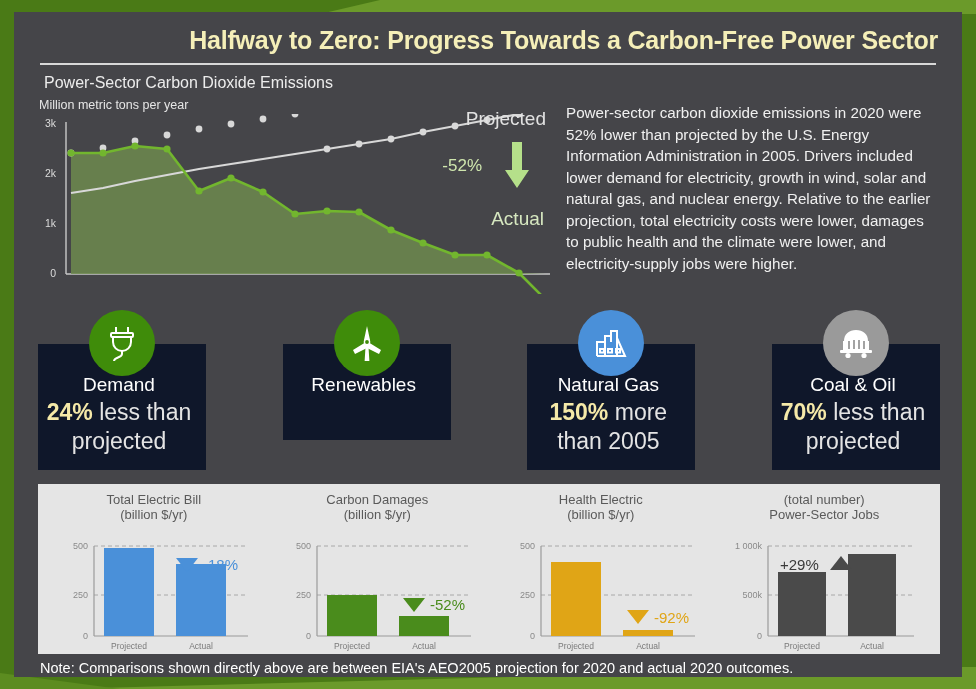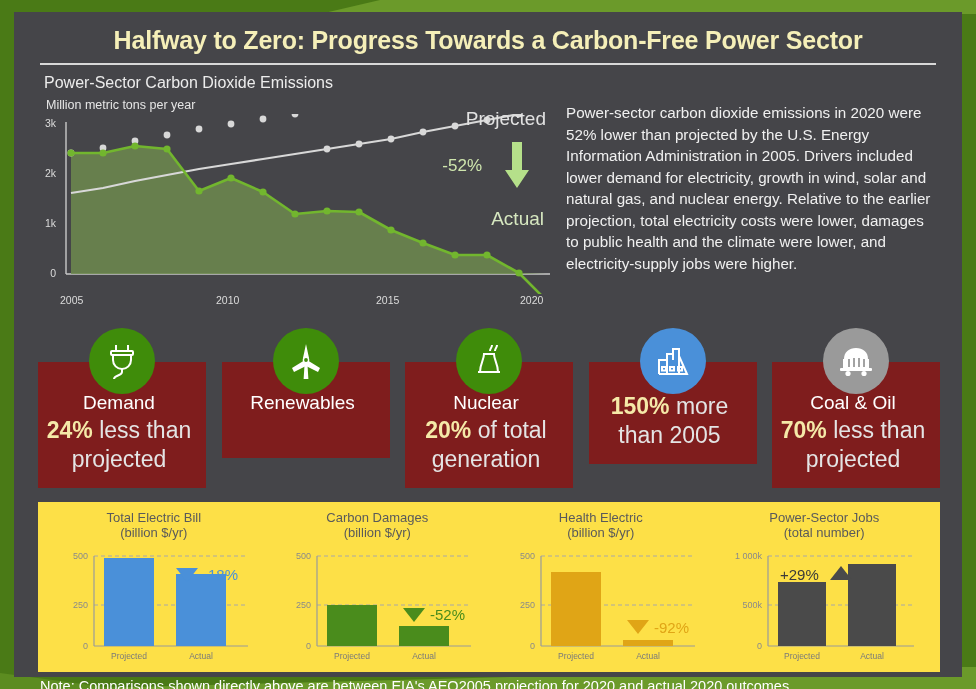--- a/index.html
+++ b/index.html
@@ -29,21 +29,21 @@
     width: 948px; height: 665px;
     background: #454549;
   }
 
   
   .header { padding: 14px 24px 0 24px; }
   .main-title {
     color: #f5efb8;
     font-size: 25px;
     font-weight: bold;
-    text-align: center;
+    text-align: right;
     letter-spacing: -0.2px;
     white-space: nowrap;
   }
   .title-rule {
     height: 2px; background: #d8d8d8;
     margin: 8px 2px 9px 2px;
   }
   .subtitle {
     color: #ececec;
     font-size: 16px;
@@ -52,21 +52,21 @@
 
   
   .top-section {
     display: flex;
     padding: 6px 22px 0 24px;
     gap: 8px;
   }
   .chart-block { width: 520px; position: relative; }
   .axis-caption {
     color: #e6e6e6; font-size: 12.5px;
-    margin-left: 8px; margin-bottom: 2px;
+    margin-left: 1px; margin-bottom: 2px;
   }
   .line-chart-wrap { position: relative; width: 516px; height: 180px; }
   .line-chart-wrap svg { display: block; }
   .lbl-projected {
     position: absolute; right: 8px; top: -6px;
     color: #e2e2e2; font-size: 19px;
   }
   .lbl-actual {
     position: absolute; right: 10px; top: 94px;
     color: #d6e7c0; font-size: 19px;
@@ -99,43 +99,43 @@
   }
   .card { position: relative; width: 168px; padding-top: 34px; }
   .card-icon {
     position: absolute; top: 0; left: 50%;
     transform: translateX(-50%);
     width: 66px; height: 66px; border-radius: 50%;
     display: flex; align-items: center; justify-content: center;
     z-index: 2;
   }
   .card-body {
-    background: #7f1d1d;
+    background: #0f172a;
     padding: 30px 12px 14px 6px;
     text-align: center;
     min-height: 96px;
   }
   .card-name { color: #ffffff; font-size: 19px; margin-bottom: 2px; }
   .card-stat { font-size: 23px; color: #e4e4e4; line-height: 1.25; }
   .card-stat b { color: #f5e9a8; font-weight: bold; }
 
   
   .bottom-panel {
     margin: 14px 22px 0 24px;
-    background: #fde047;
+    background: #e5e5e5;
     height: 170px;
     display: flex;
     padding: 8px 4px 4px 4px;
   }
   .mini { flex: 1; position: relative; padding: 0 2px; }
   .mini-title {
     text-align: center; color: #5a5a5a;
     font-size: 13px; line-height: 1.18;
   }
-  .mini-chart { position: relative; margin-top: 4px; }
+  .mini-chart { position: relative; margin-top: 12px; }
   .mini-chart svg { display: block; margin: 0 auto; }
 
   .note {
     color: #ffffff;
     font-size: 14.5px;
     padding: 6px 12px 0 26px;
   }
 </style>
 </head>
 <body>
@@ -215,26 +215,20 @@
         <div class="lbl-projected">Projected</div>
         <div class="lbl-actual">Actual</div>
         <div class="lbl-delta">-52%</div>
         <div class="down-arrow-big">
           <svg width="26" height="48" viewBox="0 0 26 48">
             <polygon points="8,0 18,0 18,28 25,28 13,46 1,28 8,28" fill="#b5e08a"></polygon>
           </svg>
         </div>
       </div>
 
-      <div class="xaxis-labels">
-        <span style="left:22px">2005</span>
-        <span style="left:178px">2010</span>
-        <span style="left:338px">2015</span>
-        <span style="left:482px">2020</span>
-      </div>
     </div>
 
     <div class="desc">Power-sector carbon dioxide emissions in 2020 were 52% lower than projected by the U.S. Energy Information Administration in 2005. Drivers included lower demand for electricity, growth in wind, solar and natural gas, and nuclear energy. Relative to the earlier projection, total electricity costs were lower, damages to public health and the climate were lower, and electricity-supply jobs were higher.</div>
   </div>
 
   <div class="cards">
 
     <div class="card">
       <div class="card-icon" style="background:#3f8c0a">
         <svg width="34" height="38" viewBox="0 0 34 38" fill="none" stroke="#ffffff" stroke-width="2">
@@ -262,49 +256,35 @@
             <circle cx="17" cy="19" r="2.6" fill="#3f8c0a" stroke="#ffffff" stroke-width="1.4"></circle>
             <path d="M15.6 22 h2.8 l1 16 h-4.8 z"></path>
           </g>
         </svg>
       </div>
       <div class="card-body">
         <div class="card-name">Renewables</div>
       </div>
     </div>
 
-    <div class="card">
-      <div class="card-icon" style="background:#3f8c0a">
-        <svg width="38" height="38" viewBox="0 0 38 38" fill="none" stroke="#ffffff" stroke-width="2">
-          <path d="M10 30 C10 22 14 18 14 12 L24 12 C24 18 28 22 28 30 Z"></path>
-          <path d="M8 30 h22"></path>
-          <path d="M20 9 c0 -3 2 -3 2 -6 M25 9 c0 -3 2 -3 2 -6"></path>
-        </svg>
-      </div>
-      <div class="card-body">
-        <div class="card-name">Nuclear</div>
-        <div class="card-stat">
-          <b>20%</b><span> of total generation</span>
-        </div>
-      </div>
-    </div>
 
     <div class="card">
       <div class="card-icon" style="background:#4a90d9">
         <svg width="38" height="34" viewBox="0 0 38 34" fill="none" stroke="#ffffff" stroke-width="2">
           <path d="M5 30 L5 16 L13 16 L13 30"></path>
           <path d="M13 16 L13 10 L19 10 L19 16"></path>
           <path d="M19 16 L19 5 L25 5 L25 30"></path>
           <path d="M25 12 L33 30 L5 30"></path>
           <rect x="8" y="23" width="4" height="3.5"></rect>
           <rect x="16" y="23" width="4" height="3.5"></rect>
           <rect x="24" y="23" width="4" height="3.5"></rect>
         </svg>
       </div>
       <div class="card-body">
+        <div class="card-name">Natural Gas</div>
         <div class="card-stat">
           <b>150%</b><span> more than 2005</span>
         </div>
       </div>
     </div>
 
     <div class="card">
       <div class="card-icon" style="background:#9a9a9a">
         <svg width="40" height="32" viewBox="0 0 40 32">
           <g fill="#ffffff">
@@ -397,22 +377,22 @@
           <polygon points="132,76 154,76 143,90" fill="#e0a516"></polygon>
           <text x="159" y="89" fill="#e0a516" font-size="15" font-family="Liberation Sans, sans-serif">-92%</text>
           <text x="81" y="115" fill="#7a7a7a" font-size="8.5" text-anchor="middle" font-family="Liberation Sans, sans-serif">Projected</text>
           <text x="153" y="115" fill="#7a7a7a" font-size="8.5" text-anchor="middle" font-family="Liberation Sans, sans-serif">Actual</text>
         </svg>
       </div>
     </div>
 
     <div class="mini">
       <div class="mini-title">
+        <div>(total number)</div>
         <div>Power-Sector Jobs</div>
-        <div>(total number)</div>
       </div>
       <div class="mini-chart">
         <svg width="212" height="118" viewBox="0 0 212 118">
           <text x="44" y="15" fill="#8a8a8a" font-size="9" text-anchor="end" font-family="Liberation Sans, sans-serif">1 000k</text>
           <text x="44" y="64" fill="#8a8a8a" font-size="9" text-anchor="end" font-family="Liberation Sans, sans-serif">500k</text>
           <text x="44" y="105" fill="#8a8a8a" font-size="9" text-anchor="end" font-family="Liberation Sans, sans-serif">0</text>
           <line x1="50" y1="12" x2="196" y2="12" stroke="#a8a8a8" stroke-width="1" stroke-dasharray="4 3"></line>
           <line x1="50" y1="61" x2="196" y2="61" stroke="#a8a8a8" stroke-width="1" stroke-dasharray="4 3"></line>
           <line x1="50" y1="12" x2="50" y2="102" stroke="#9a9a9a" stroke-width="1.2"></line>
           <line x1="50" y1="102" x2="196" y2="102" stroke="#9a9a9a" stroke-width="1.2"></line>

